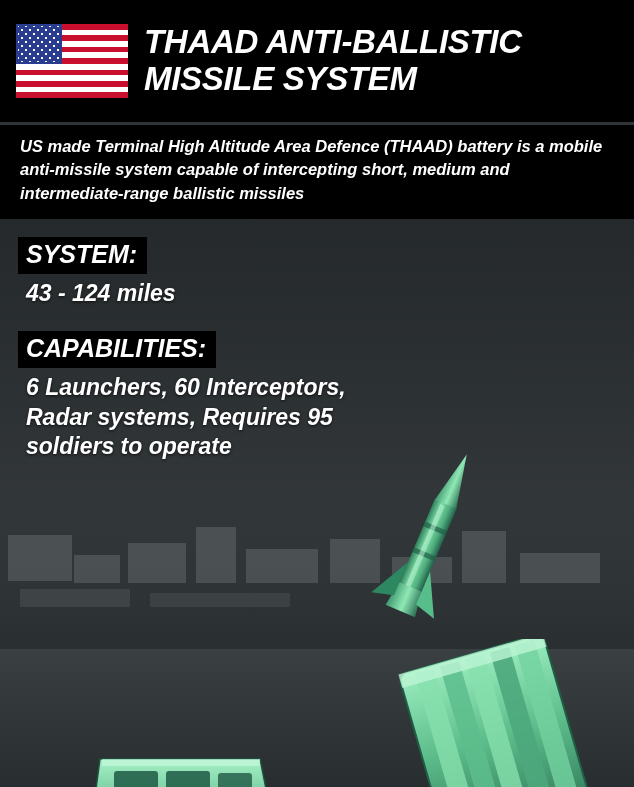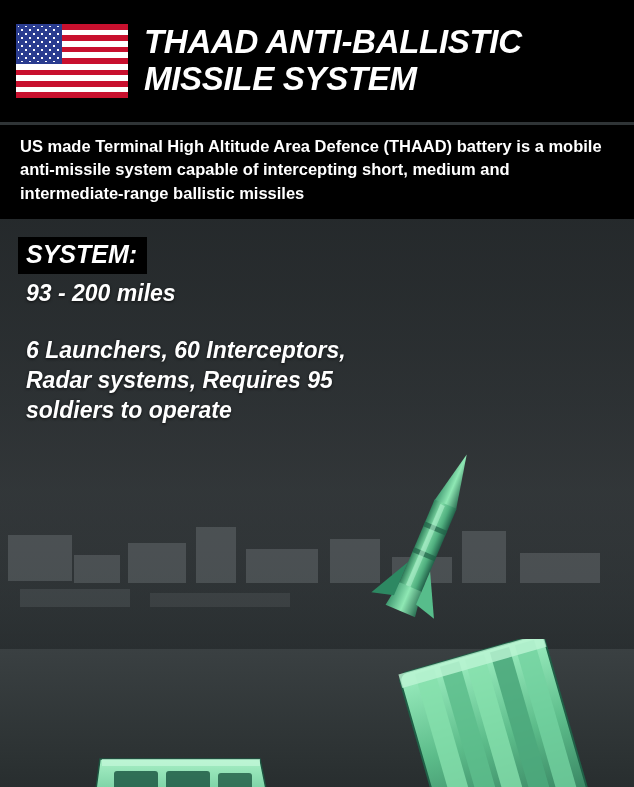--- a/index.html
+++ b/index.html
@@ -69,20 +69,21 @@
     font-size: 33px;
     line-height: 1.12;
     letter-spacing: -0.3px;
     text-transform: uppercase;
   }
 
   
   .subheader {
     background: #000000;
     color: #ffffff;
+    font-style: italic;
     font-weight: bold;
     font-size: 16.5px;
     line-height: 1.42;
     padding: 10px 18px 14px 20px;
     border-top: 3px solid #2f3436;
   }
 
   
   .body-area {
     position: relative;
@@ -299,23 +300,24 @@
           <circle cx="290" cy="248" r="8"></circle>
           <circle cx="418" cy="248" r="8"></circle>
           <circle cx="500" cy="248" r="8"></circle>
         </g>
       </svg>
     </div>
 
     <div class="callouts">
       <div>
         <div class="label-chip">SYSTEM:</div>
-        <div class="callout-value">93 - 200 miles</div>
+        <div class="callout-value">43 - 124 miles</div>
       </div>
       <div class="block-gap"></div>
       <div>
+        <div class="label-chip">CAPABILITIES:</div>
         <div class="callout-value">6 Launchers, 60 Interceptors, Radar systems, Requires 95 soldiers to operate</div>
       </div>
     </div>
 
   </div>
 
 </div>
 
 </body></html>

